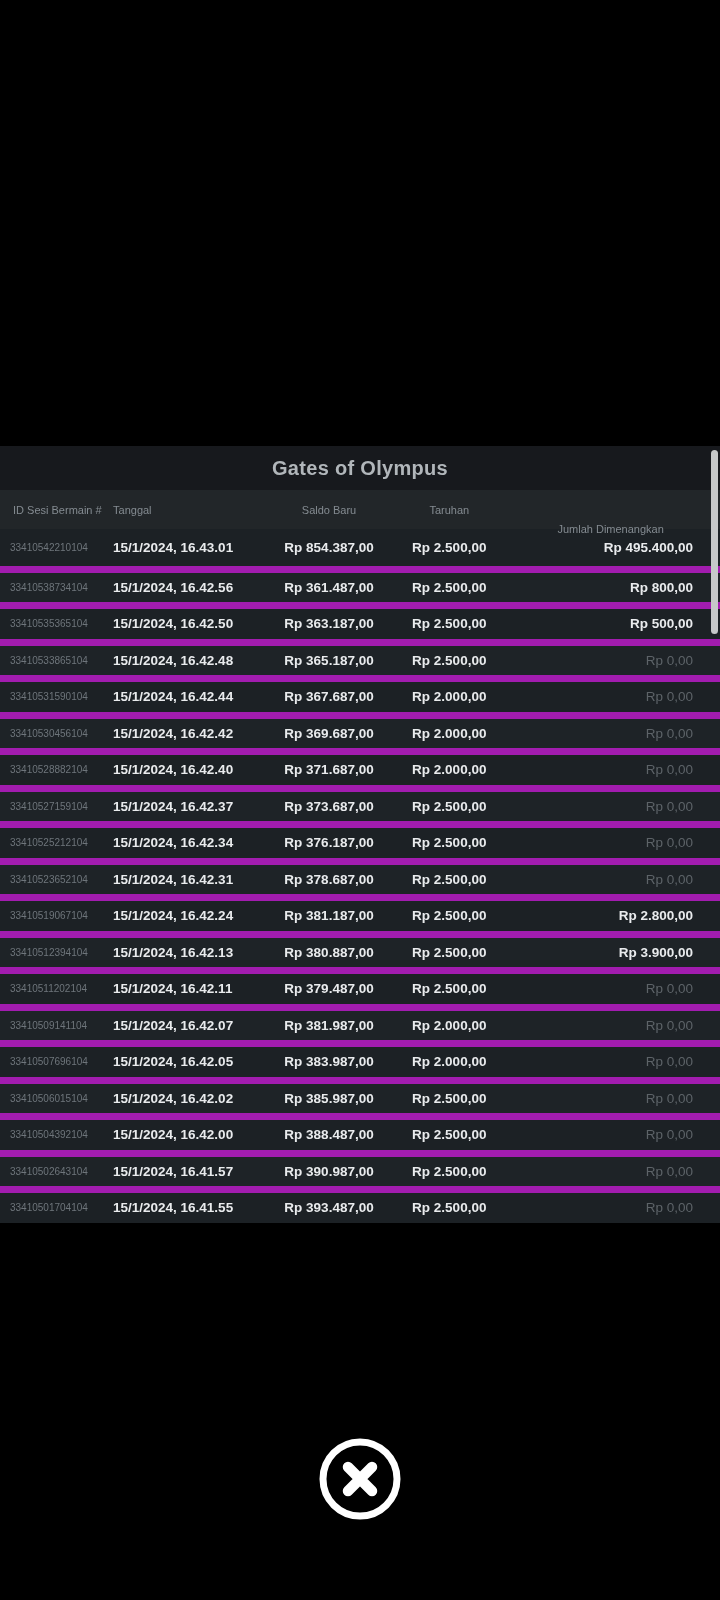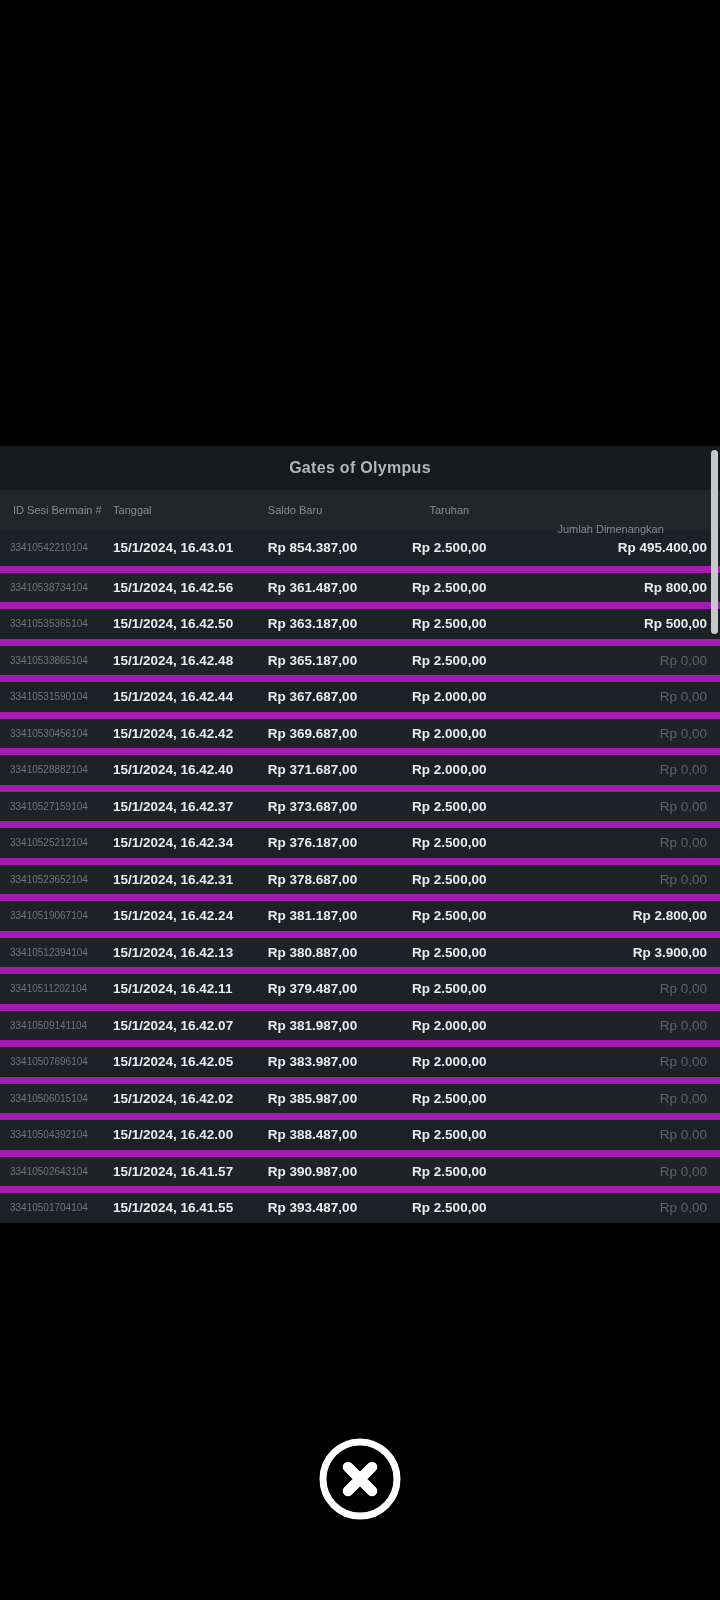--- a/index.html
+++ b/index.html
@@ -28,21 +28,21 @@
   }
   .panel-titlebar {
     height: 44px;
     background: #17191d;
     display: flex;
     align-items: center;
     justify-content: center;
   }
   .panel-titlebar .title-text {
     color: #b1b6ba;
-    font-size: 16px;
+    font-size: 20px;
     font-weight: 700;
     letter-spacing: 0.3px;
   }
   .thead {
     height: 39px;
     background: #222629;
     display: flex;
     align-items: center;
   }
   .th {
@@ -66,23 +66,23 @@
     font-size: 13.5px;
     color: #e9ebed;
     font-weight: 700;
     box-sizing: border-box;
     white-space: nowrap;
     overflow: hidden;
   }
   
   .col-id      { width: 15.7%; text-align: left;   padding-left: 10px; }
   .col-date    { width: 21.5%; text-align: left; }
-  .col-balance { width: 17.0%; text-align: left; }
+  .col-balance { width: 17.0%; text-align: center; }
   .col-bet     { width: 16.4%; text-align: center; }
-  .col-win     { width: 29.4%; text-align: right;  padding-right: 13px; }
+  .col-win     { width: 29.4%; text-align: right;  padding-right: 27px; }
   .th.col-id   { padding-left: 13px; }
   .th.col-win  { text-align: center; padding-right: 7px; margin-top: 38px; }
   .td.col-id   { color: #6e757b; font-weight: 400; font-size: 10px; }
   .td.col-win.zero { color: #5d6368; font-weight: 400; }
 
   
   .scrollbar-thumb {
     position: absolute;
     right: 2px;
     top: 4px;

